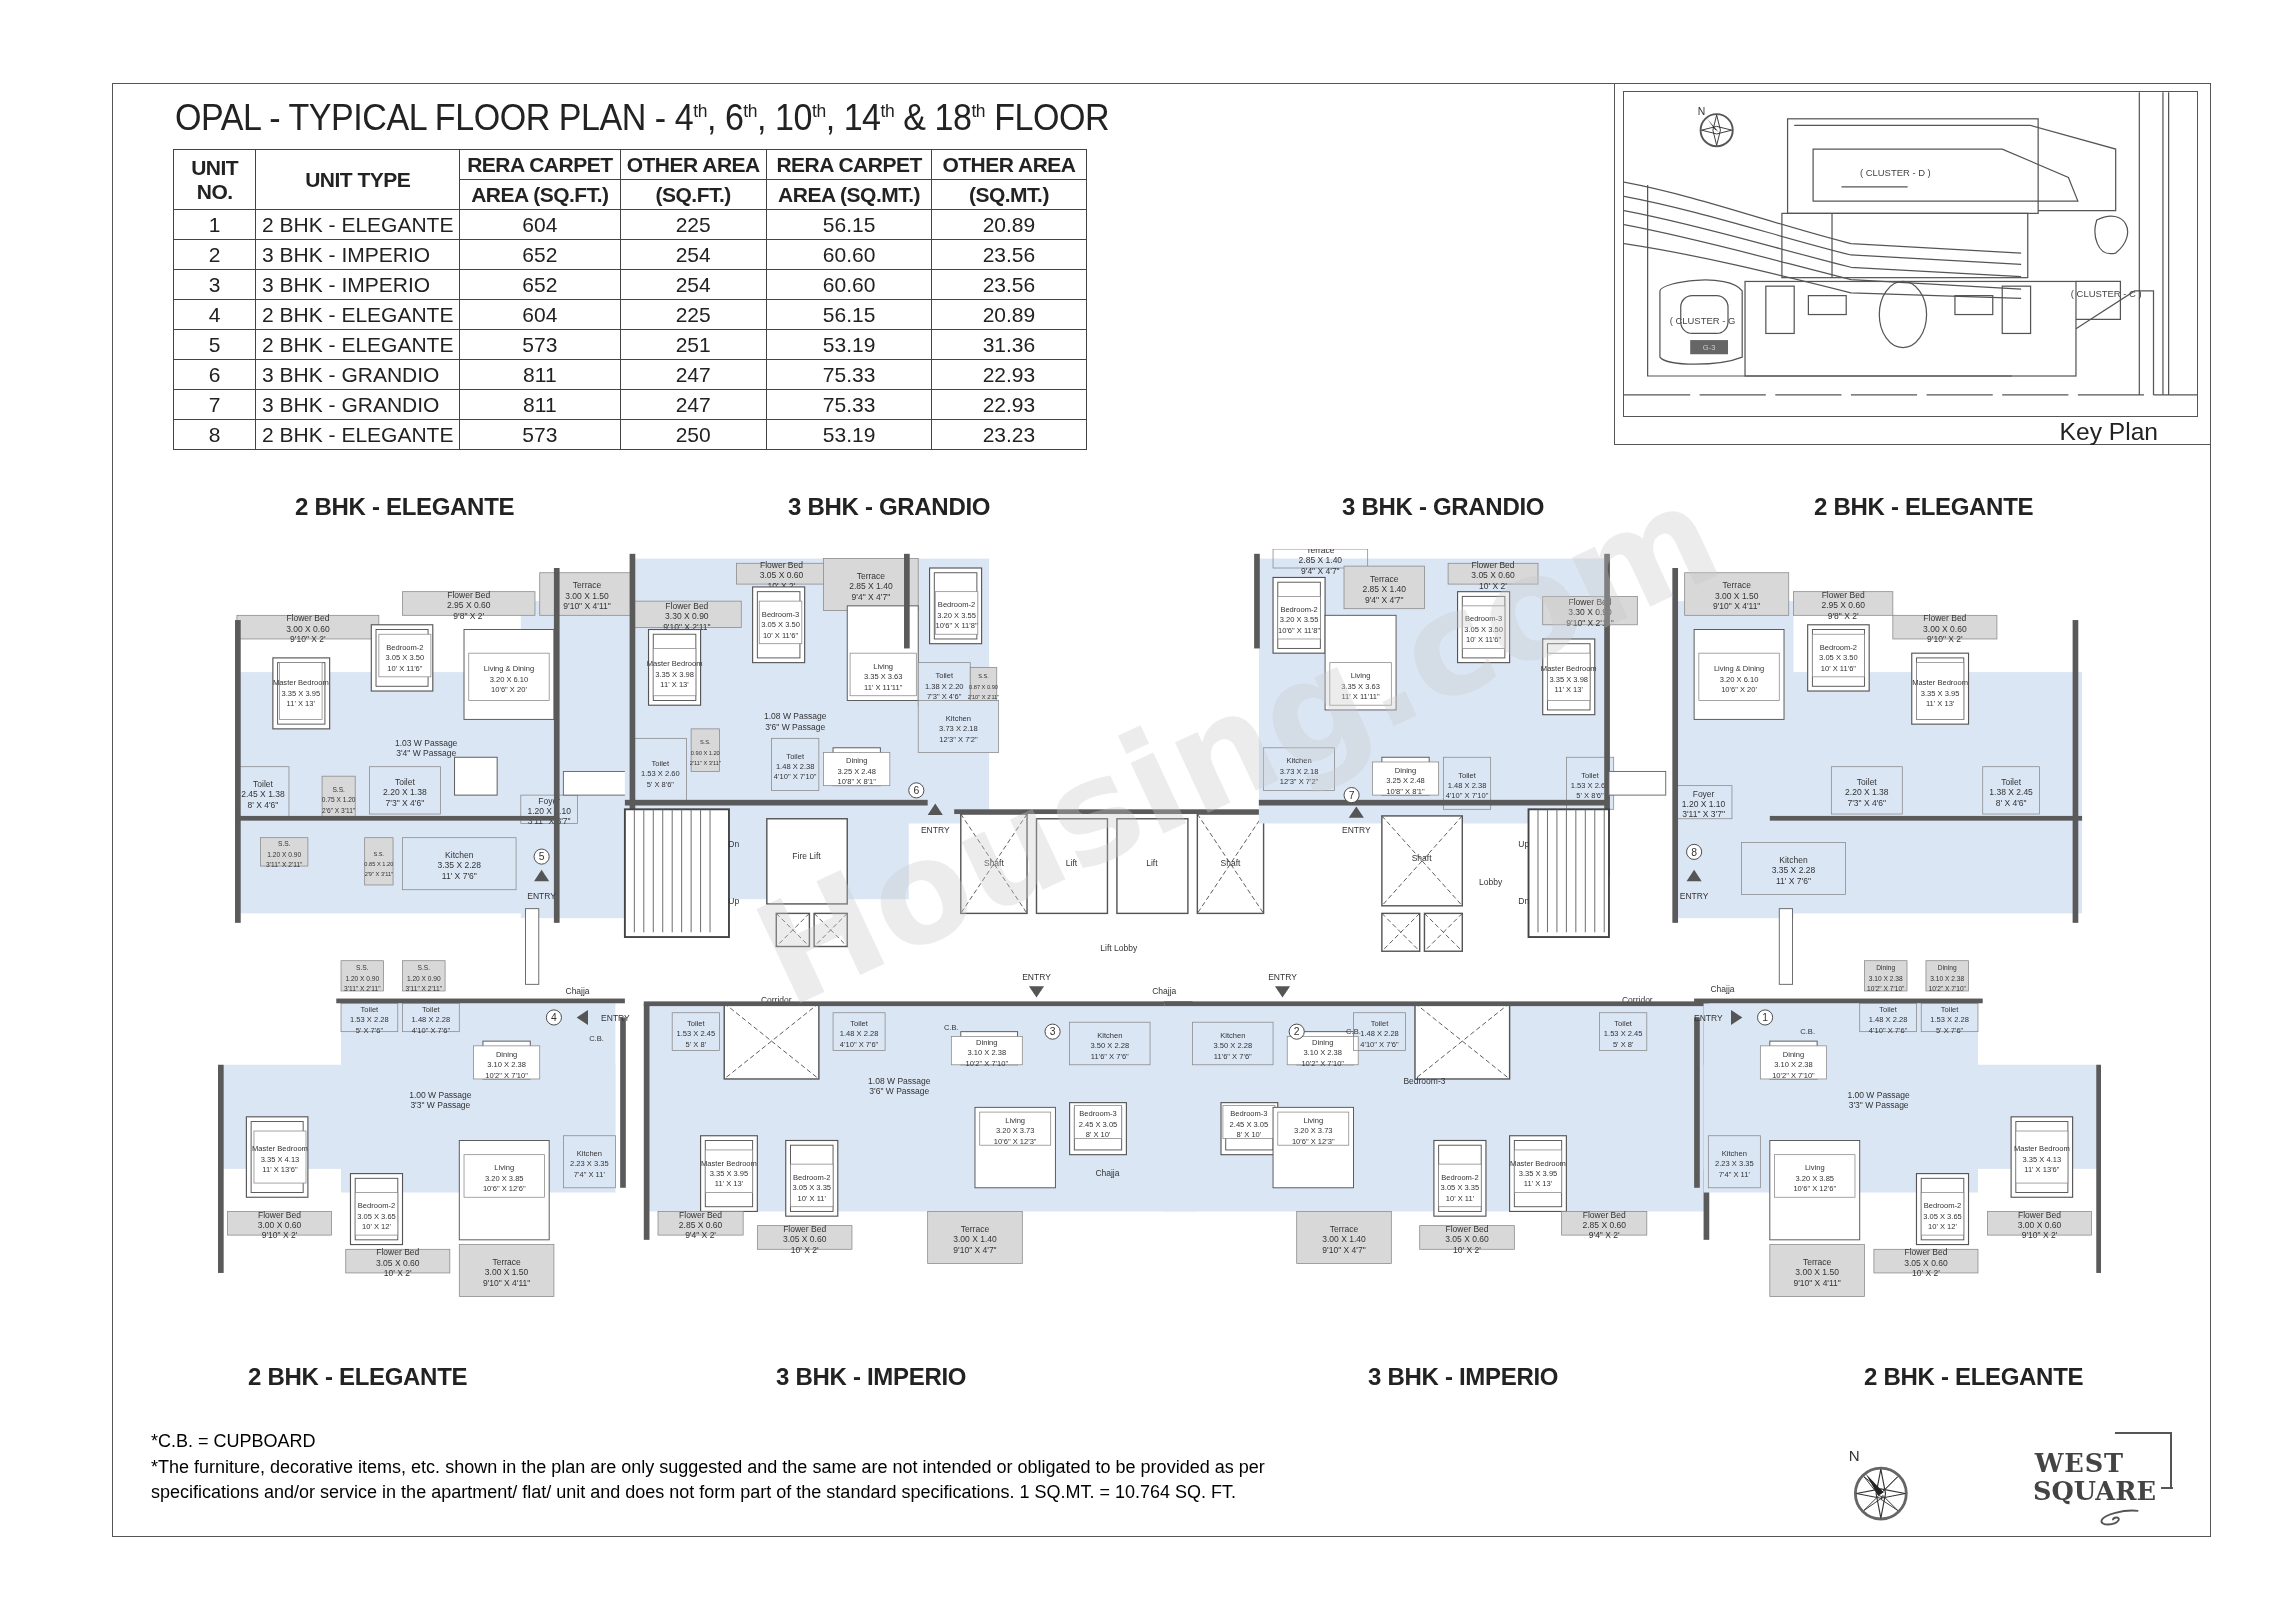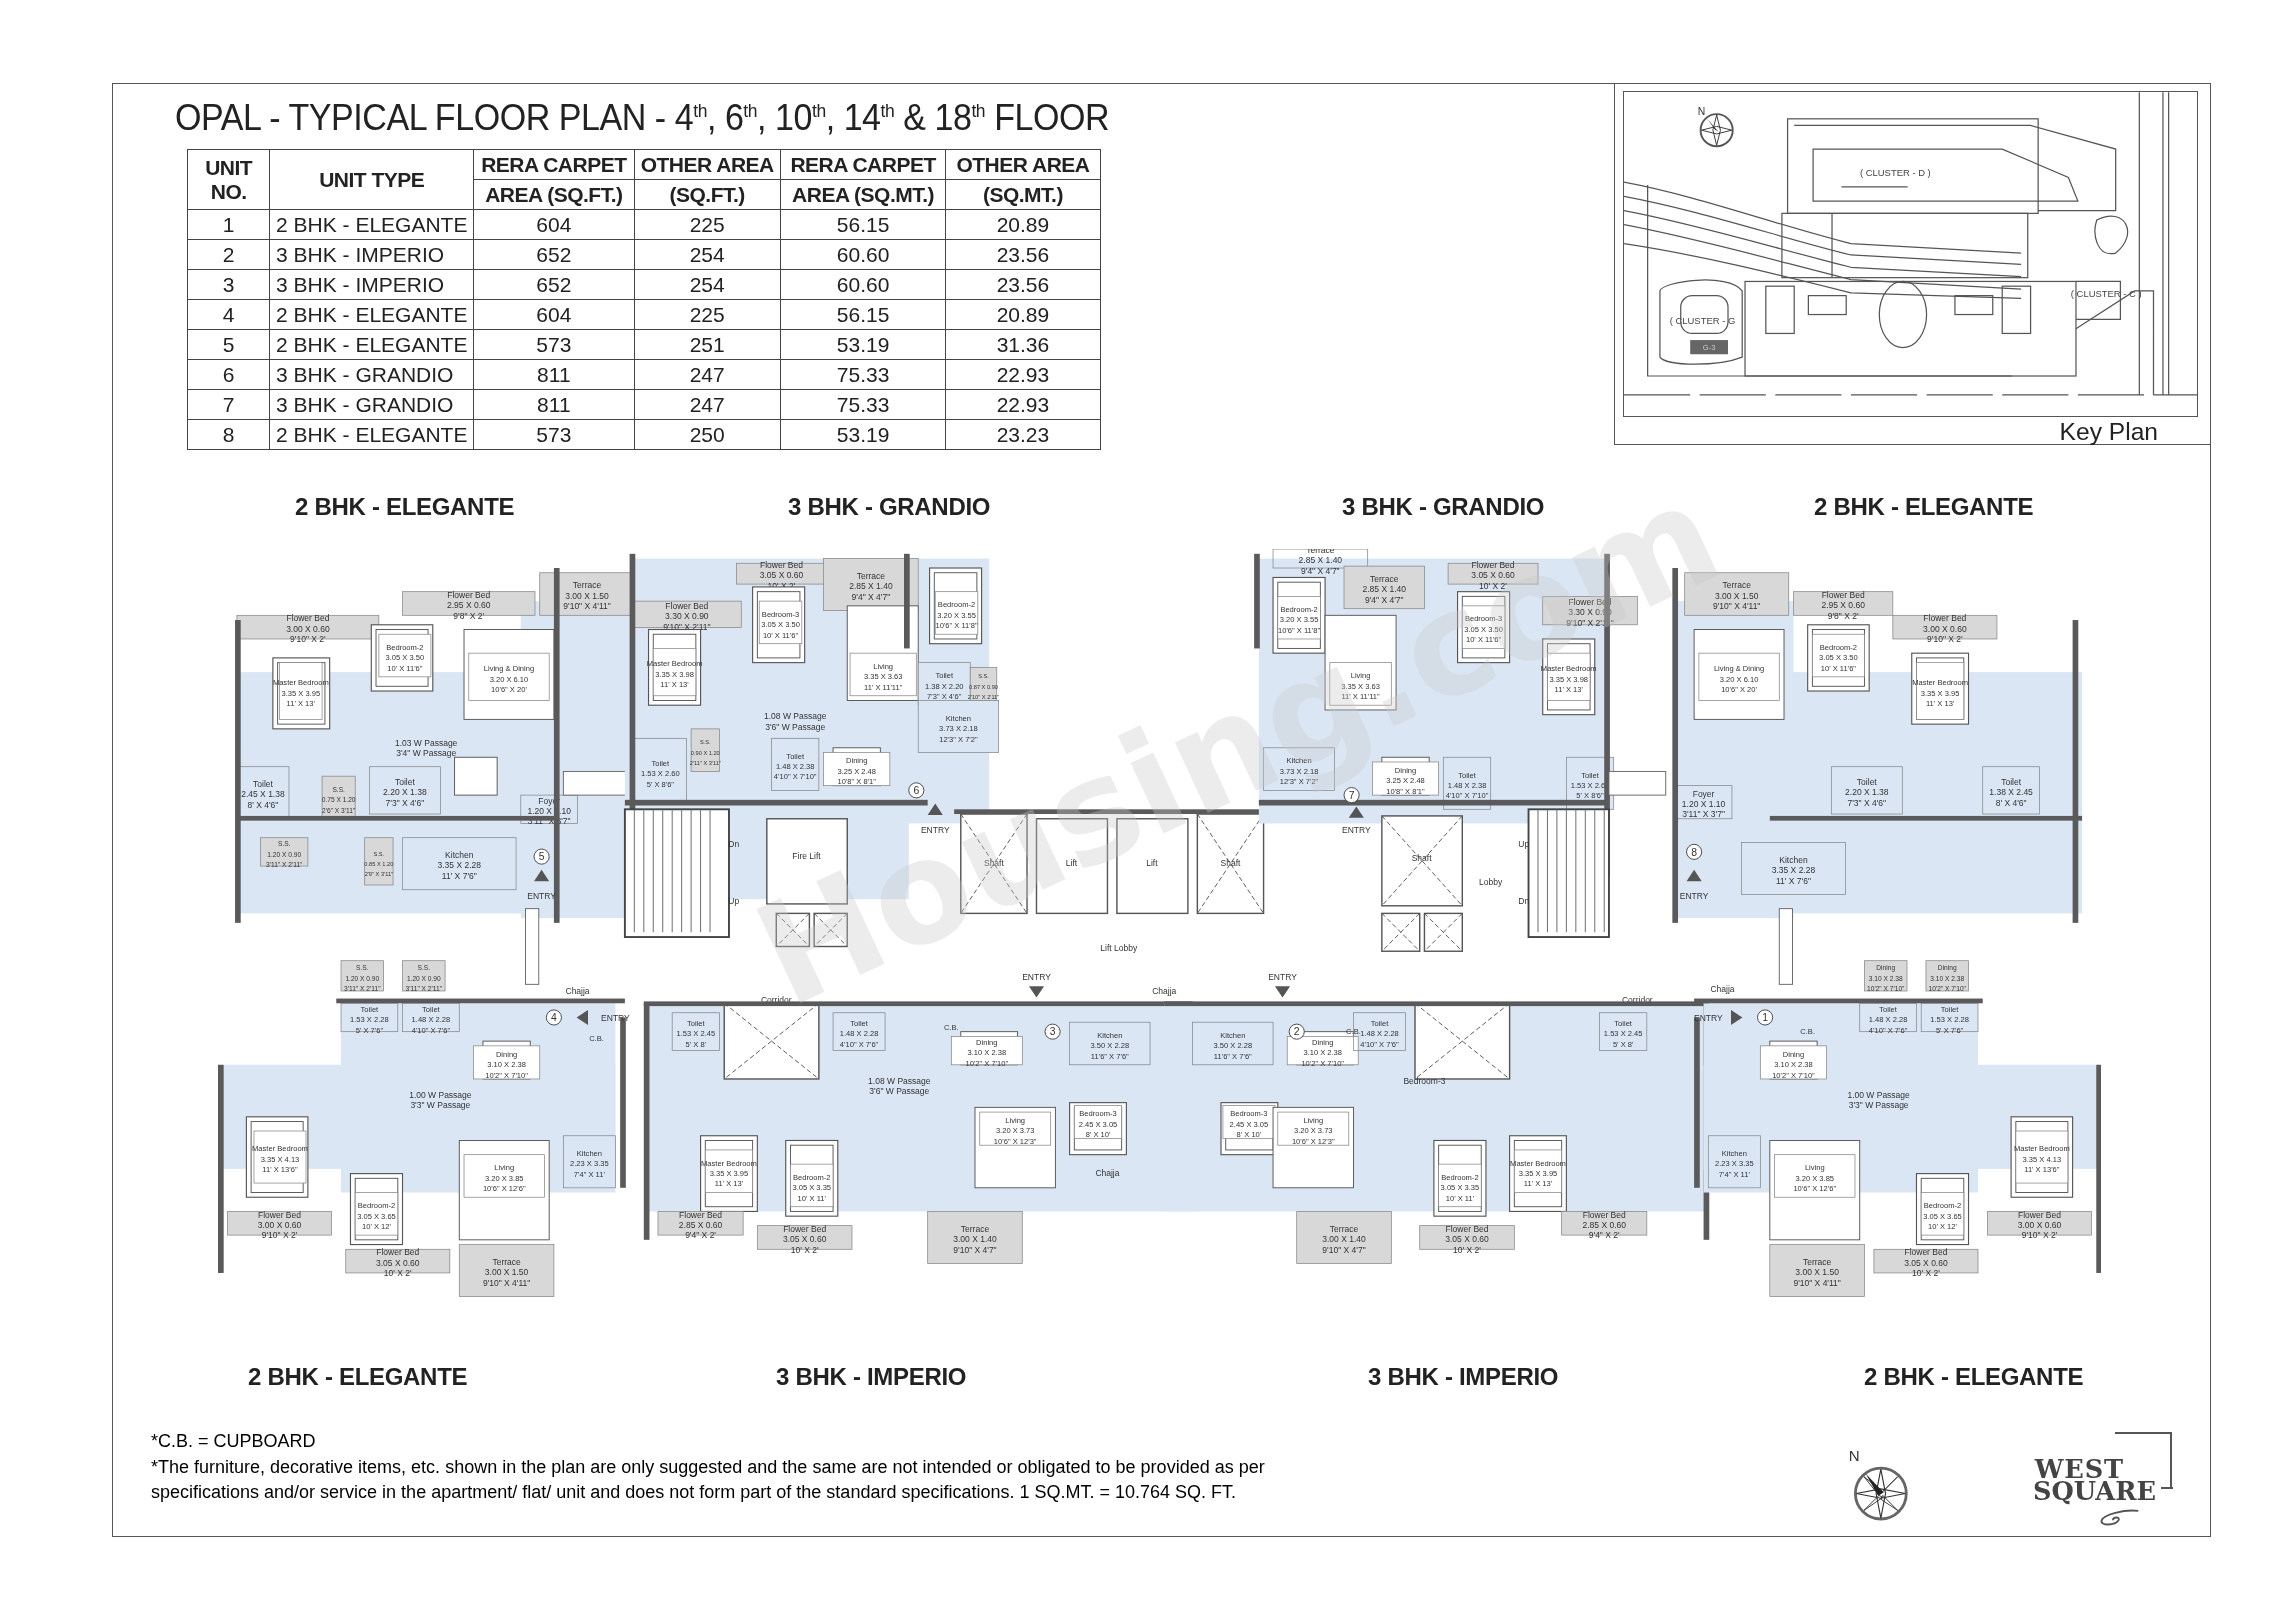--- a/index.html
+++ b/index.html
@@ -1,34 +1,34 @@
 <!DOCTYPE html>
 <html style="font-size:15px"><head>
 <meta charset="utf-8">
 <style>
   html,body{margin:0;padding:0;background:#fff;}
   body{width:2285px;height:1614px;position:relative;overflow:hidden;font-family:"Liberation Sans",sans-serif;color:#222;}
   .frame{position:absolute;left:112px;top:83px;width:2099px;height:1454px;border:1.9px solid #555;box-sizing:border-box;}
   .title{position:absolute;left:175px;top:97px;font-size:37px;letter-spacing:-0.5px;color:#222;white-space:nowrap;transform:scaleX(0.92);transform-origin:left top;}
   .title sup{font-size:19px;}
-  table.units{position:absolute;left:187px;top:149px;border-collapse:collapse;font-size:21px;}
+  table.units{position:absolute;left:173px;top:149px;border-collapse:collapse;font-size:21px;}
   table.units td,table.units th{border:1.4px solid #444;padding:0 5.7px;height:29px;text-align:center;white-space:nowrap;}
   table.units th{font-weight:bold;font-size:21px;letter-spacing:-0.5px;}
   table.units td.type{text-align:left;padding-left:5.7px;}
   table.units td{font-weight:normal;}
   .c0{width:70px}.c1{width:184px}.c2{width:148px}.c3{width:134px}.c4{width:153px}.c5{width:142px}
   .keyplan{position:absolute;left:1614px;top:83px;width:597px;height:362px;border-left:1.9px solid #555;border-bottom:1.9px solid #555;box-sizing:border-box;}
   .keymap{position:absolute;left:7.6px;top:7.6px;width:575px;height:326px;border:1.4px solid #555;box-sizing:border-box;background:#fff;}
   .keylabel{position:absolute;right:53px;bottom:-1.9px;font-size:24.6px;color:#222;text-align:right;}
   .heading{position:absolute;font-weight:bold;font-size:24px;color:#222;white-space:nowrap;letter-spacing:-0.3px;}
   .plan{position:absolute;left:218px;top:549px;width:1883px;height:795px;}
   .notes{position:absolute;left:151px;top:1429px;font-size:18px;line-height:25.6px;color:#000000;width:1230px;}
   .compass{position:absolute;}
   .logo{position:absolute;left:2030px;top:1427px;width:142px;height:104px;}
-  .logo .w{position:absolute;left:4.7px;top:21px;font-family:"DejaVu Serif",serif;font-weight:bold;font-size:25.6px;color:#444;letter-spacing:0.9px;margin-top:6px;}
+  .logo .w{position:absolute;left:4.7px;top:21px;font-family:"DejaVu Serif",serif;font-weight:bold;font-size:25.6px;color:#444;letter-spacing:0.9px;}
   .logo .s{position:absolute;left:3px;top:49px;font-family:"DejaVu Serif",serif;font-weight:bold;font-size:25.6px;color:#444;letter-spacing:0px;}
   .logo .br{position:absolute;left:85px;top:4.7px;width:55px;height:55px;border-top:2.8px solid #555;border-right:2.8px solid #555;}
   .logo .br2{position:absolute;left:131px;top:60px;width:12.3px;height:0;border-top:2.8px solid #555;}
   .watermark{position:absolute;left:719px;top:662px;font-size:142px;color:rgba(200,200,200,0.35);transform:rotate(-25deg);font-weight:bold;pointer-events:none;font-family:"DejaVu Sans",sans-serif;}
   svg text{font-family:"Liberation Sans",sans-serif;}
 </style>
 </head>
 <body>
 
 <div class="frame"></div>

